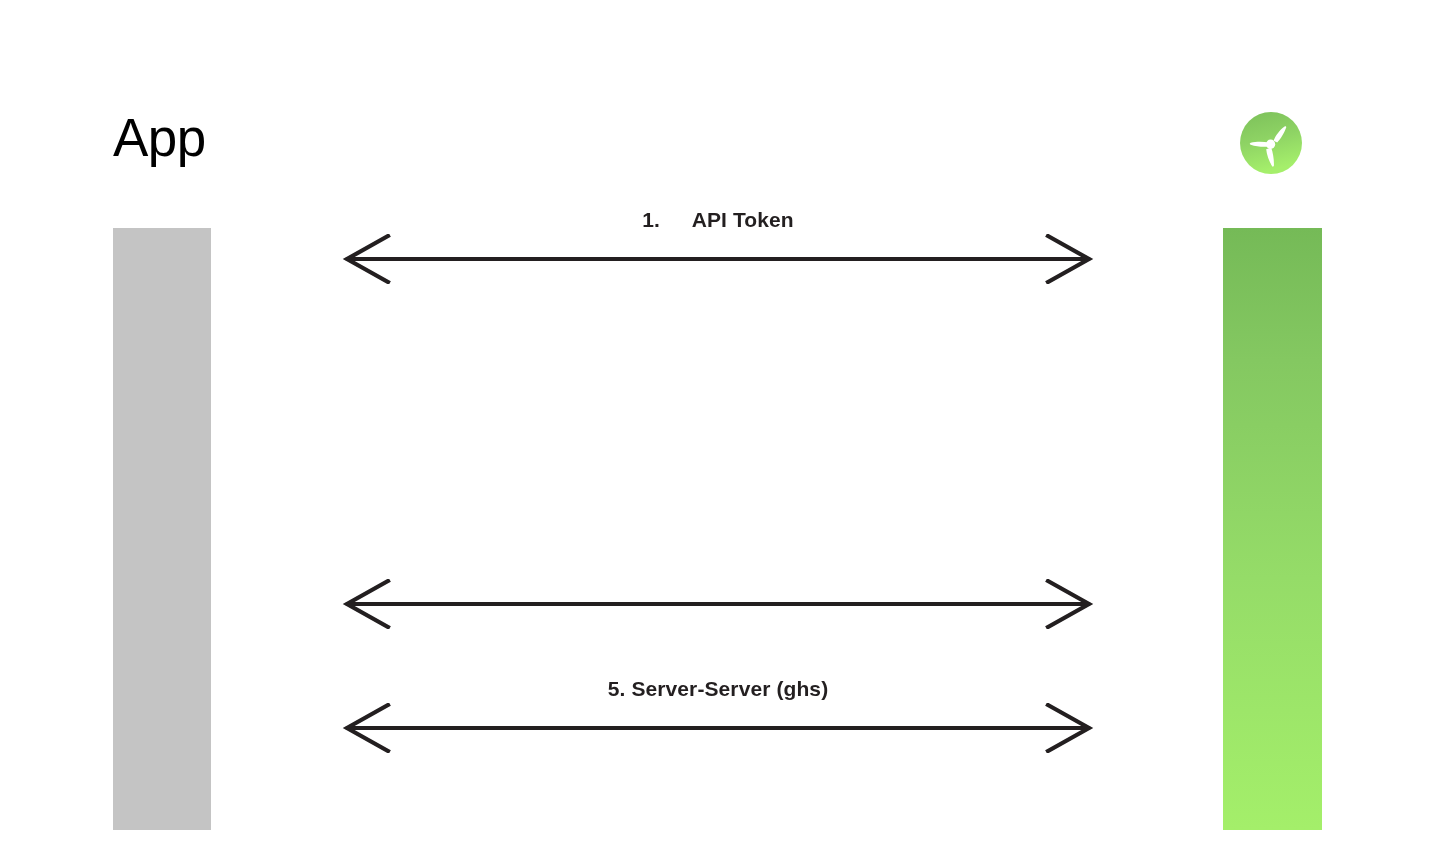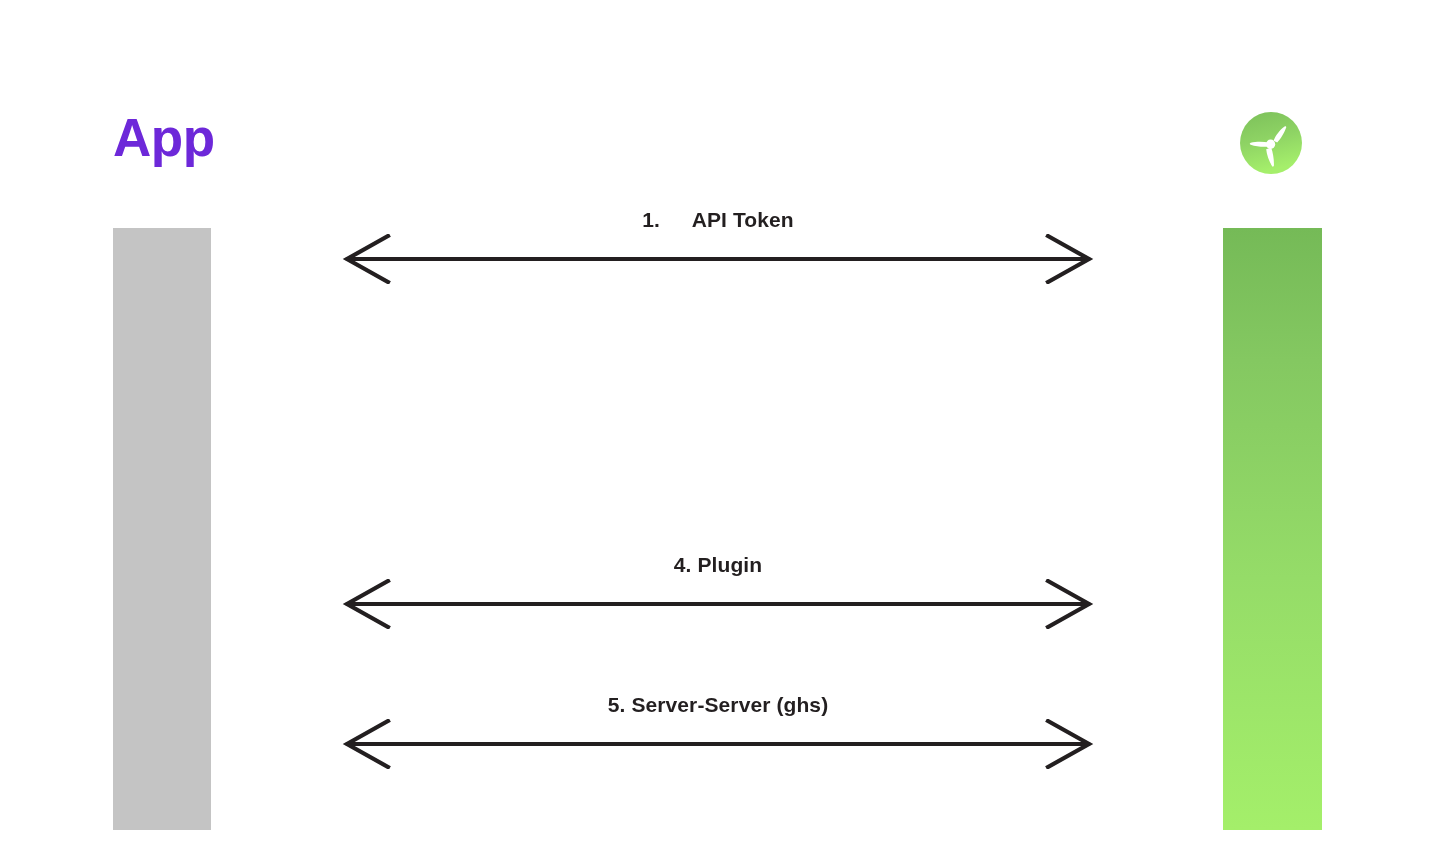--- a/index.html
+++ b/index.html
@@ -15,23 +15,23 @@
     font-family: "Liberation Sans", sans-serif;
     -webkit-font-smoothing: antialiased;
   }
 
   
   #app-title {
     position: absolute;
     left: 113px;
     top: 111px;
     font-size: 53px;
-    font-weight: 700;
+    font-weight: 400;
     line-height: 1;
-    color: #6d28d9;
+    color: #000000;
     letter-spacing: -0.5px;
     white-space: nowrap;
   }
   #app-lifeline {
     position: absolute;
     left: 113px;
     top: 228px;
     width: 98px;
     height: 602px;
     background: #c4c4c4;
@@ -137,33 +137,32 @@
           <polyline points="48,2 7,25 48,48"></polyline>
           <polyline points="708,2 749,25 708,48"></polyline>
         </g>
       </svg>
     </div>
   </div>
 
 
 
   <div class="message-row" style="top:553px">
-    <div class="message-label">4. Plugin</div>
     <div class="message-arrow">
       <svg viewBox="0 0 756 50" xmlns="http://www.w3.org/2000/svg">
         <g fill="none" stroke="#231f20" stroke-width="4.2" stroke-linecap="square">
           <line x1="8" y1="25" x2="748" y2="25"></line>
           <polyline points="48,2 7,25 48,48"></polyline>
           <polyline points="708,2 749,25 708,48"></polyline>
         </g>
       </svg>
     </div>
   </div>
 
-  <div class="message-row" style="top:693px">
+  <div class="message-row" style="top:677px">
     <div class="message-label">5. Server-Server (ghs)</div>
     <div class="message-arrow">
       <svg viewBox="0 0 756 50" xmlns="http://www.w3.org/2000/svg">
         <g fill="none" stroke="#231f20" stroke-width="4.2" stroke-linecap="square">
           <line x1="8" y1="25" x2="748" y2="25"></line>
           <polyline points="48,2 7,25 48,48"></polyline>
           <polyline points="708,2 749,25 708,48"></polyline>
         </g>
       </svg>
     </div>

